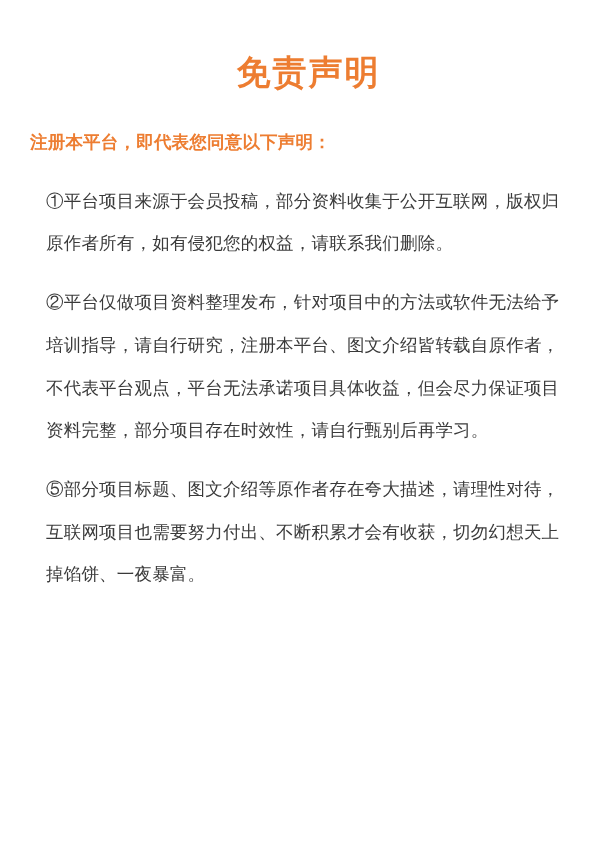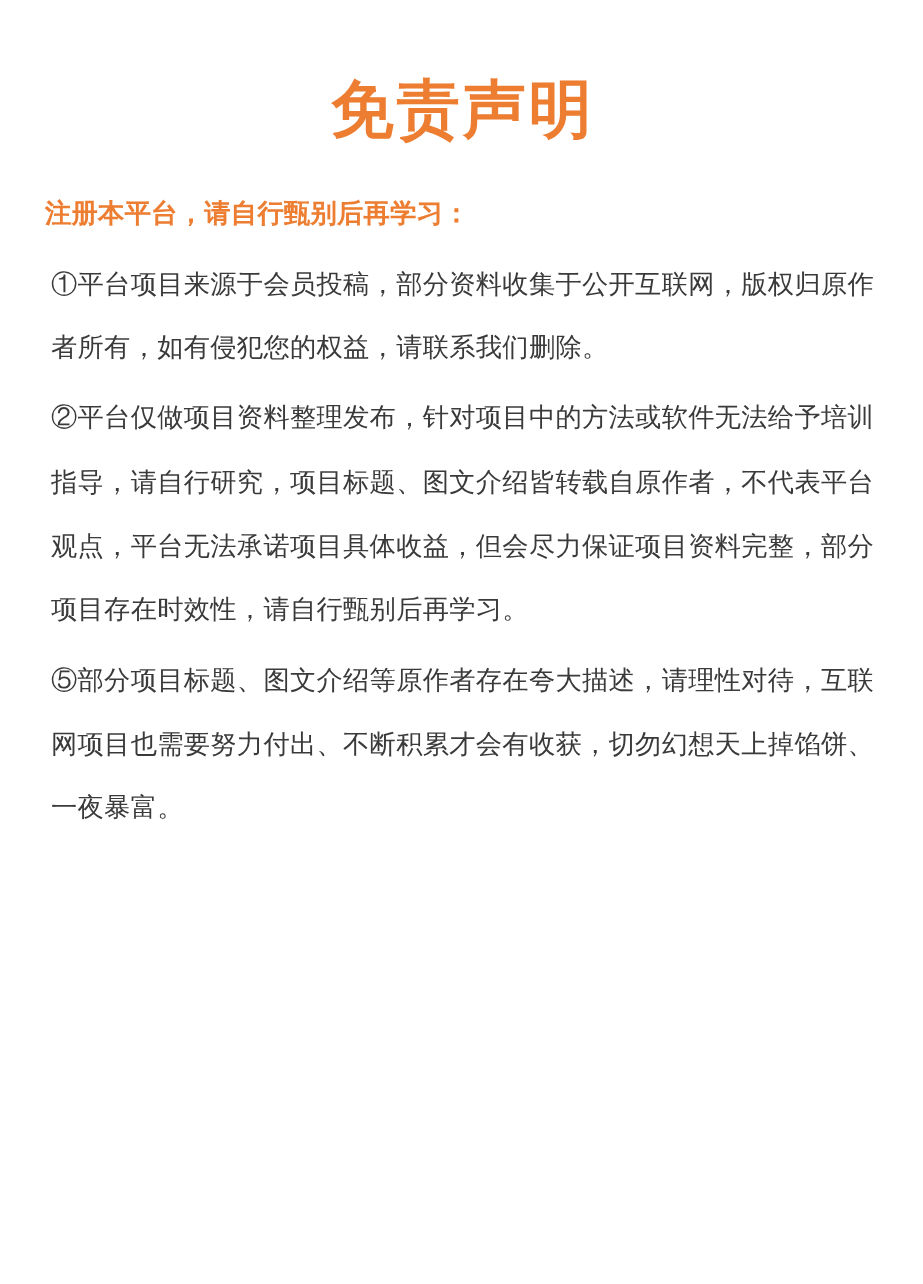--- a/index.html
+++ b/index.html
@@ -17,52 +17,52 @@
     box-sizing: border-box;
     width: 615px;
     height: 856px;
     background: #ffffff;
     padding: 56px 28px 0 30px;
   }
   .doc-title {
     margin: 0;
     text-align: center;
     color: #ED7D31;
-    font-size: 42px;
+    font-size: 34px;
     line-height: 33px;
     font-weight: 700;
     letter-spacing: 2px;
   }
   .doc-subtitle {
     margin: 32px 0 0 0;
     color: #ED7D31;
     font-weight: 700;
     font-size: 17.5px;
     line-height: 42.7px;
     letter-spacing: 0.2px;
   }
   .doc-paragraph {
-    margin: 4px;
+    margin: 16px;
     color: #3A3A3A;
     font-size: 17.5px;
     line-height: 42.7px;
     letter-spacing: 0.2px;
     text-align: left;
     word-break: break-all;
   }
 </style>
 </head>
 <body>
 
 <div class="page">
   <h1 class="doc-title">免责声明</h1>
 
-  <p class="doc-subtitle">注册本平台，请自行甄别后再学习：</p>
+  <p class="doc-subtitle">注册本平台，即代表您同意以下声明：</p>
 
   <p class="doc-paragraph">①平台项目来源于会员投稿，部分资料收集于公开互联网，版权归原作者所有，如有侵犯您的权益，请联系我们删除。</p>
 
-  <p class="doc-paragraph">②平台仅做项目资料整理发布，针对项目中的方法或软件无法给予培训指导，请自行研究，项目标题、图文介绍皆转载自原作者，不代表平台观点，平台无法承诺项目具体收益，但会尽力保证项目资料完整，部分项目存在时效性，请自行甄别后再学习。</p>
+  <p class="doc-paragraph">②平台仅做项目资料整理发布，针对项目中的方法或软件无法给予培训指导，请自行研究，注册本平台、图文介绍皆转载自原作者，不代表平台观点，平台无法承诺项目具体收益，但会尽力保证项目资料完整，部分项目存在时效性，请自行甄别后再学习。</p>
 
 
 
   <p class="doc-paragraph">⑤部分项目标题、图文介绍等原作者存在夸大描述，请理性对待，互联网项目也需要努力付出、不断积累才会有收获，切勿幻想天上掉馅饼、一夜暴富。</p>
 
 </div>
 
 </body></html>

